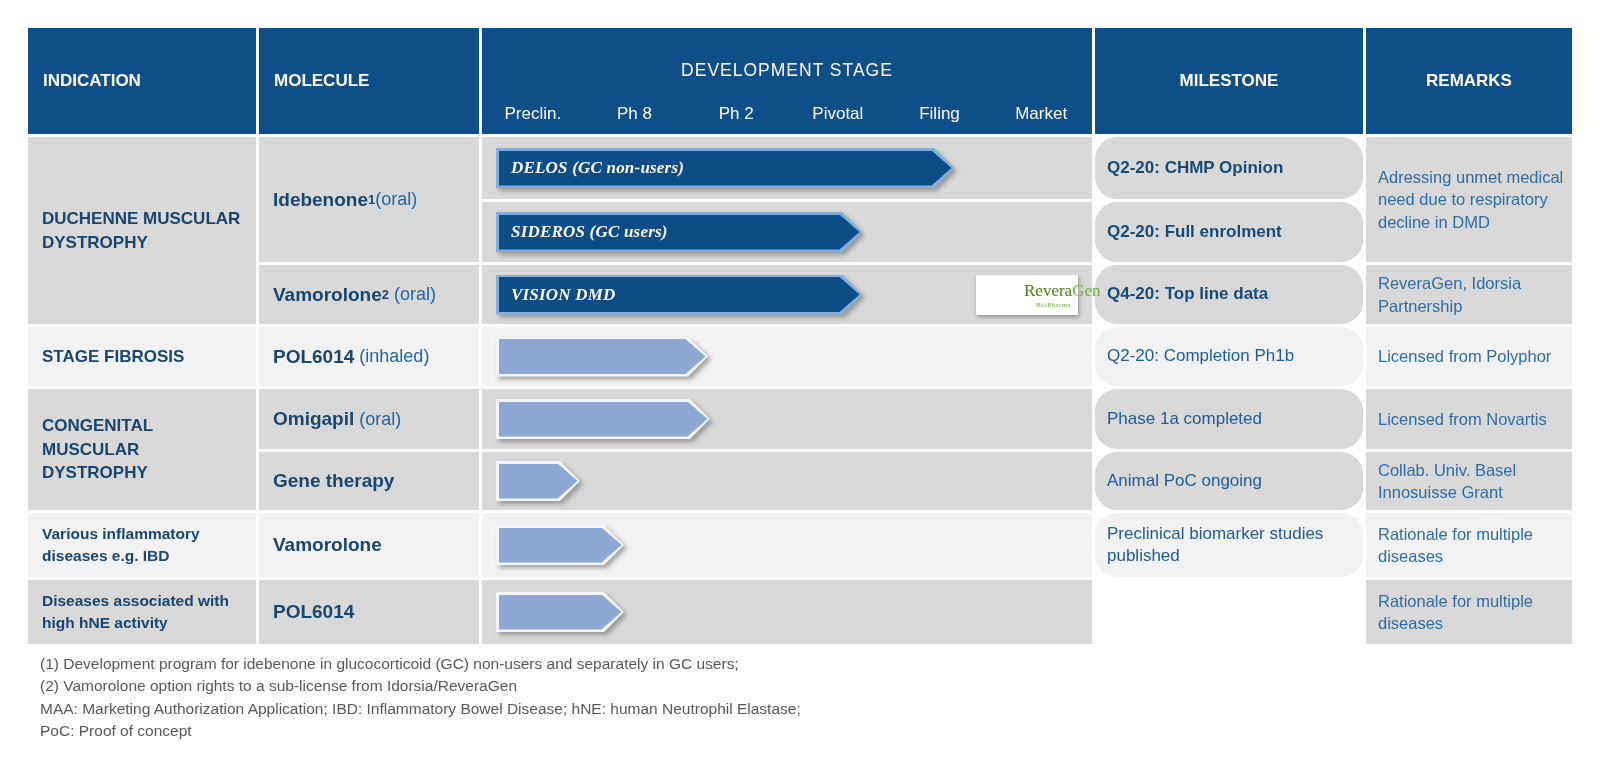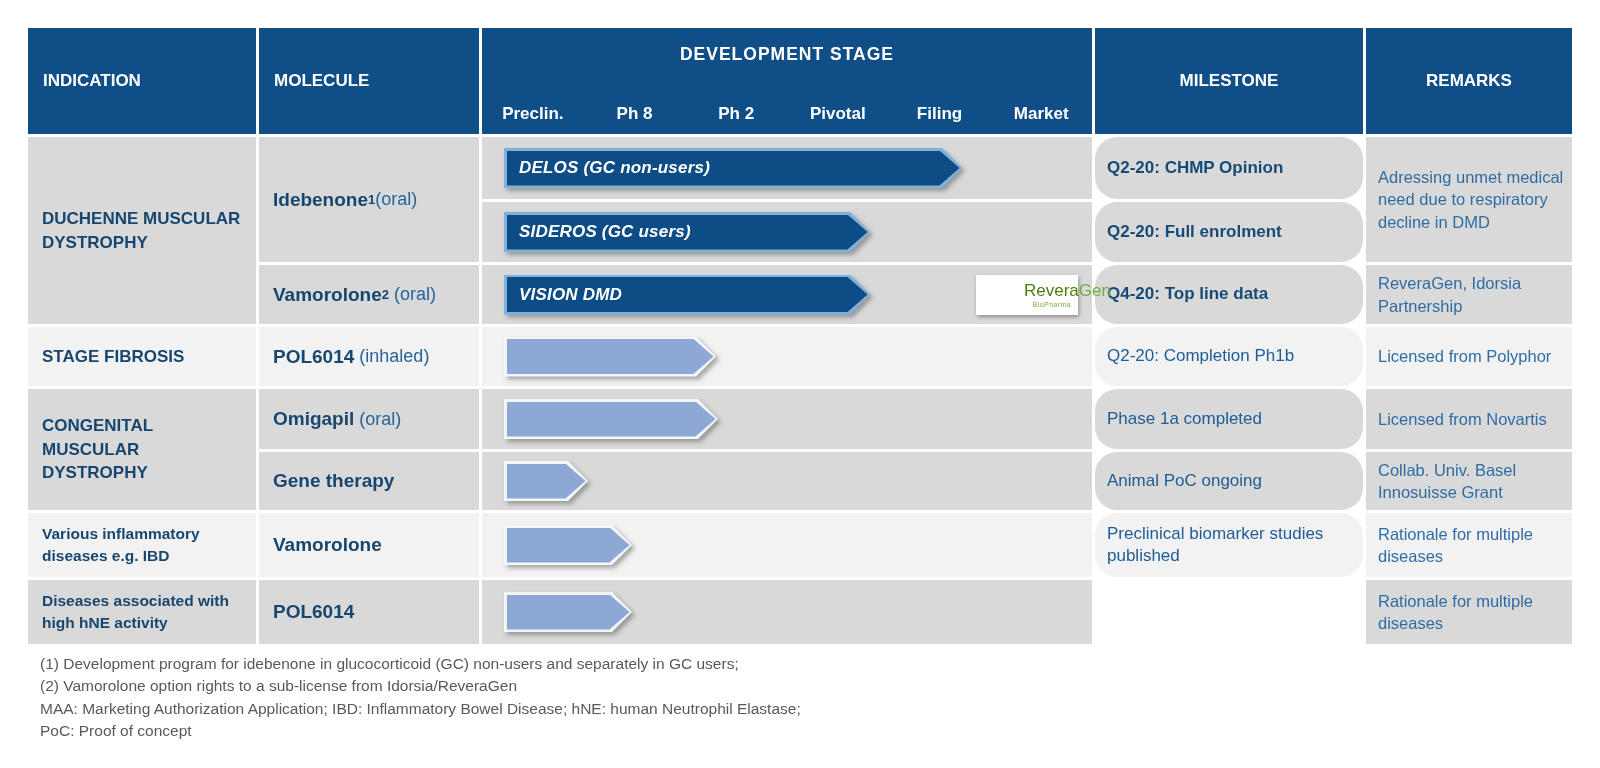--- a/index.html
+++ b/index.html
@@ -14,38 +14,38 @@
               gap:3px; }
 
   .cell { min-width:0; }
   .hcell { background:#0f4e87; color:#ffffff; font-weight:bold; font-size:17px;
            display:flex; align-items:center; }
   .hcell.pad { padding-left:15px; }
   .hcell.center { justify-content:center; }
 
   .dev-head { background:#0f4e87; color:#fff; display:flex; flex-direction:column;
               justify-content:space-between; padding:16px 0 10px 0; }
-  .dev-title { text-align:center; font-weight:bold; font-size:17.5px; letter-spacing:1px; }
+  .dev-title { text-align:center; font-weight:normal; font-size:17.5px; letter-spacing:1px;margin-top:16px; }
   .stage-row { display:flex; }
-  .stage-row span { flex:1; text-align:center; font-weight:bold; font-size:17px; }
+  .stage-row span { flex:1; text-align:center; font-weight:normal; font-size:17px; }
 
   .gray { background:#d9d9d9; }
   .lite { background:#f2f2f2; }
 
   .ind { color:#17466f; font-weight:bold; font-size:17px; line-height:1.4;
          display:flex; align-items:center; padding:0 10px 0 14px; }
   .ind.small { font-size:15.5px; line-height:1.45; }
 
   .mol { display:flex; align-items:center; padding-left:14px; font-size:19px;
          color:#17466f; white-space:nowrap; }
   .mol .mname { font-weight:bold; }
   .mol sup { font-weight:bold; font-size:13px; line-height:0; }
   .mol .msuf { font-weight:normal; font-size:18px; color:#24659c; white-space:pre; }
 
-  .stage-cell { position:relative; display:flex; align-items:center; padding-left:22px; }
+  .stage-cell { position:relative; display:flex; align-items:center; padding-left:14px;font-family:Liberation Serif, serif; }
 
   .bar { position:relative; height:40px; flex:0 0 auto;
          filter:drop-shadow(3px 3px 2px rgba(90,90,90,0.5)); }
   .bar .shell, .bar .fill {
          clip-path:polygon(0 0, calc(100% - 20px) 0, 100% 50%, calc(100% - 20px) 100%, 0 100%); }
   .bar .shell { position:absolute; inset:0; }
   .bar .fill  { position:absolute; inset:2.5px; }
   .bar.dark .shell { background:#7fb0de; }
   .bar.dark .fill  { background:#0d4c85; }
   .bar.light .shell { background:#f3f6fb; }

